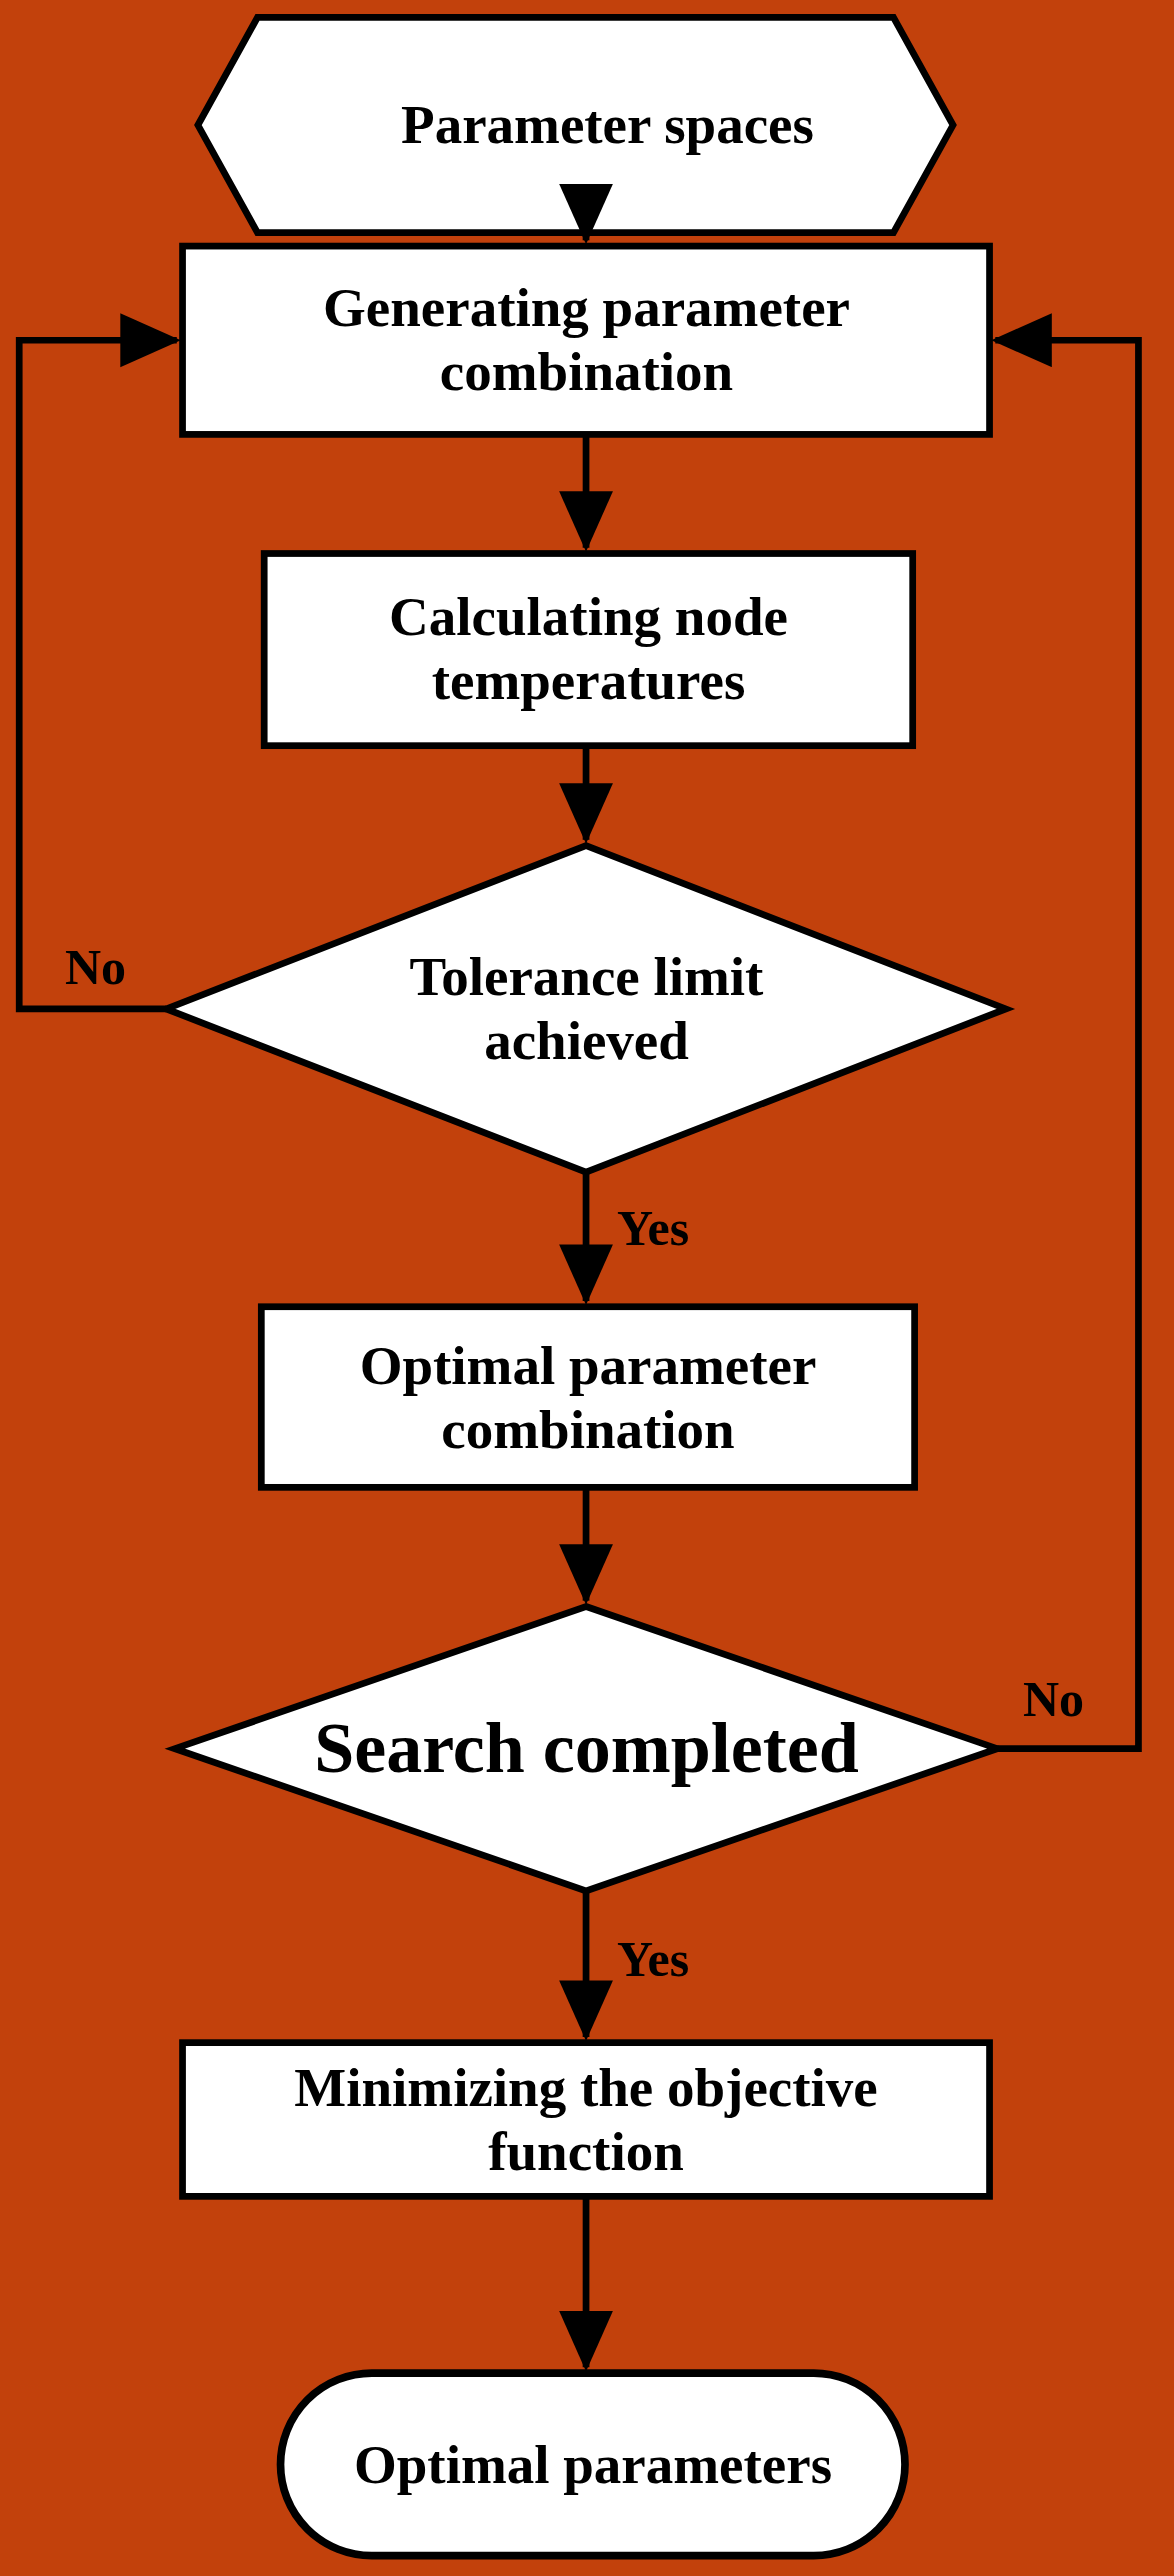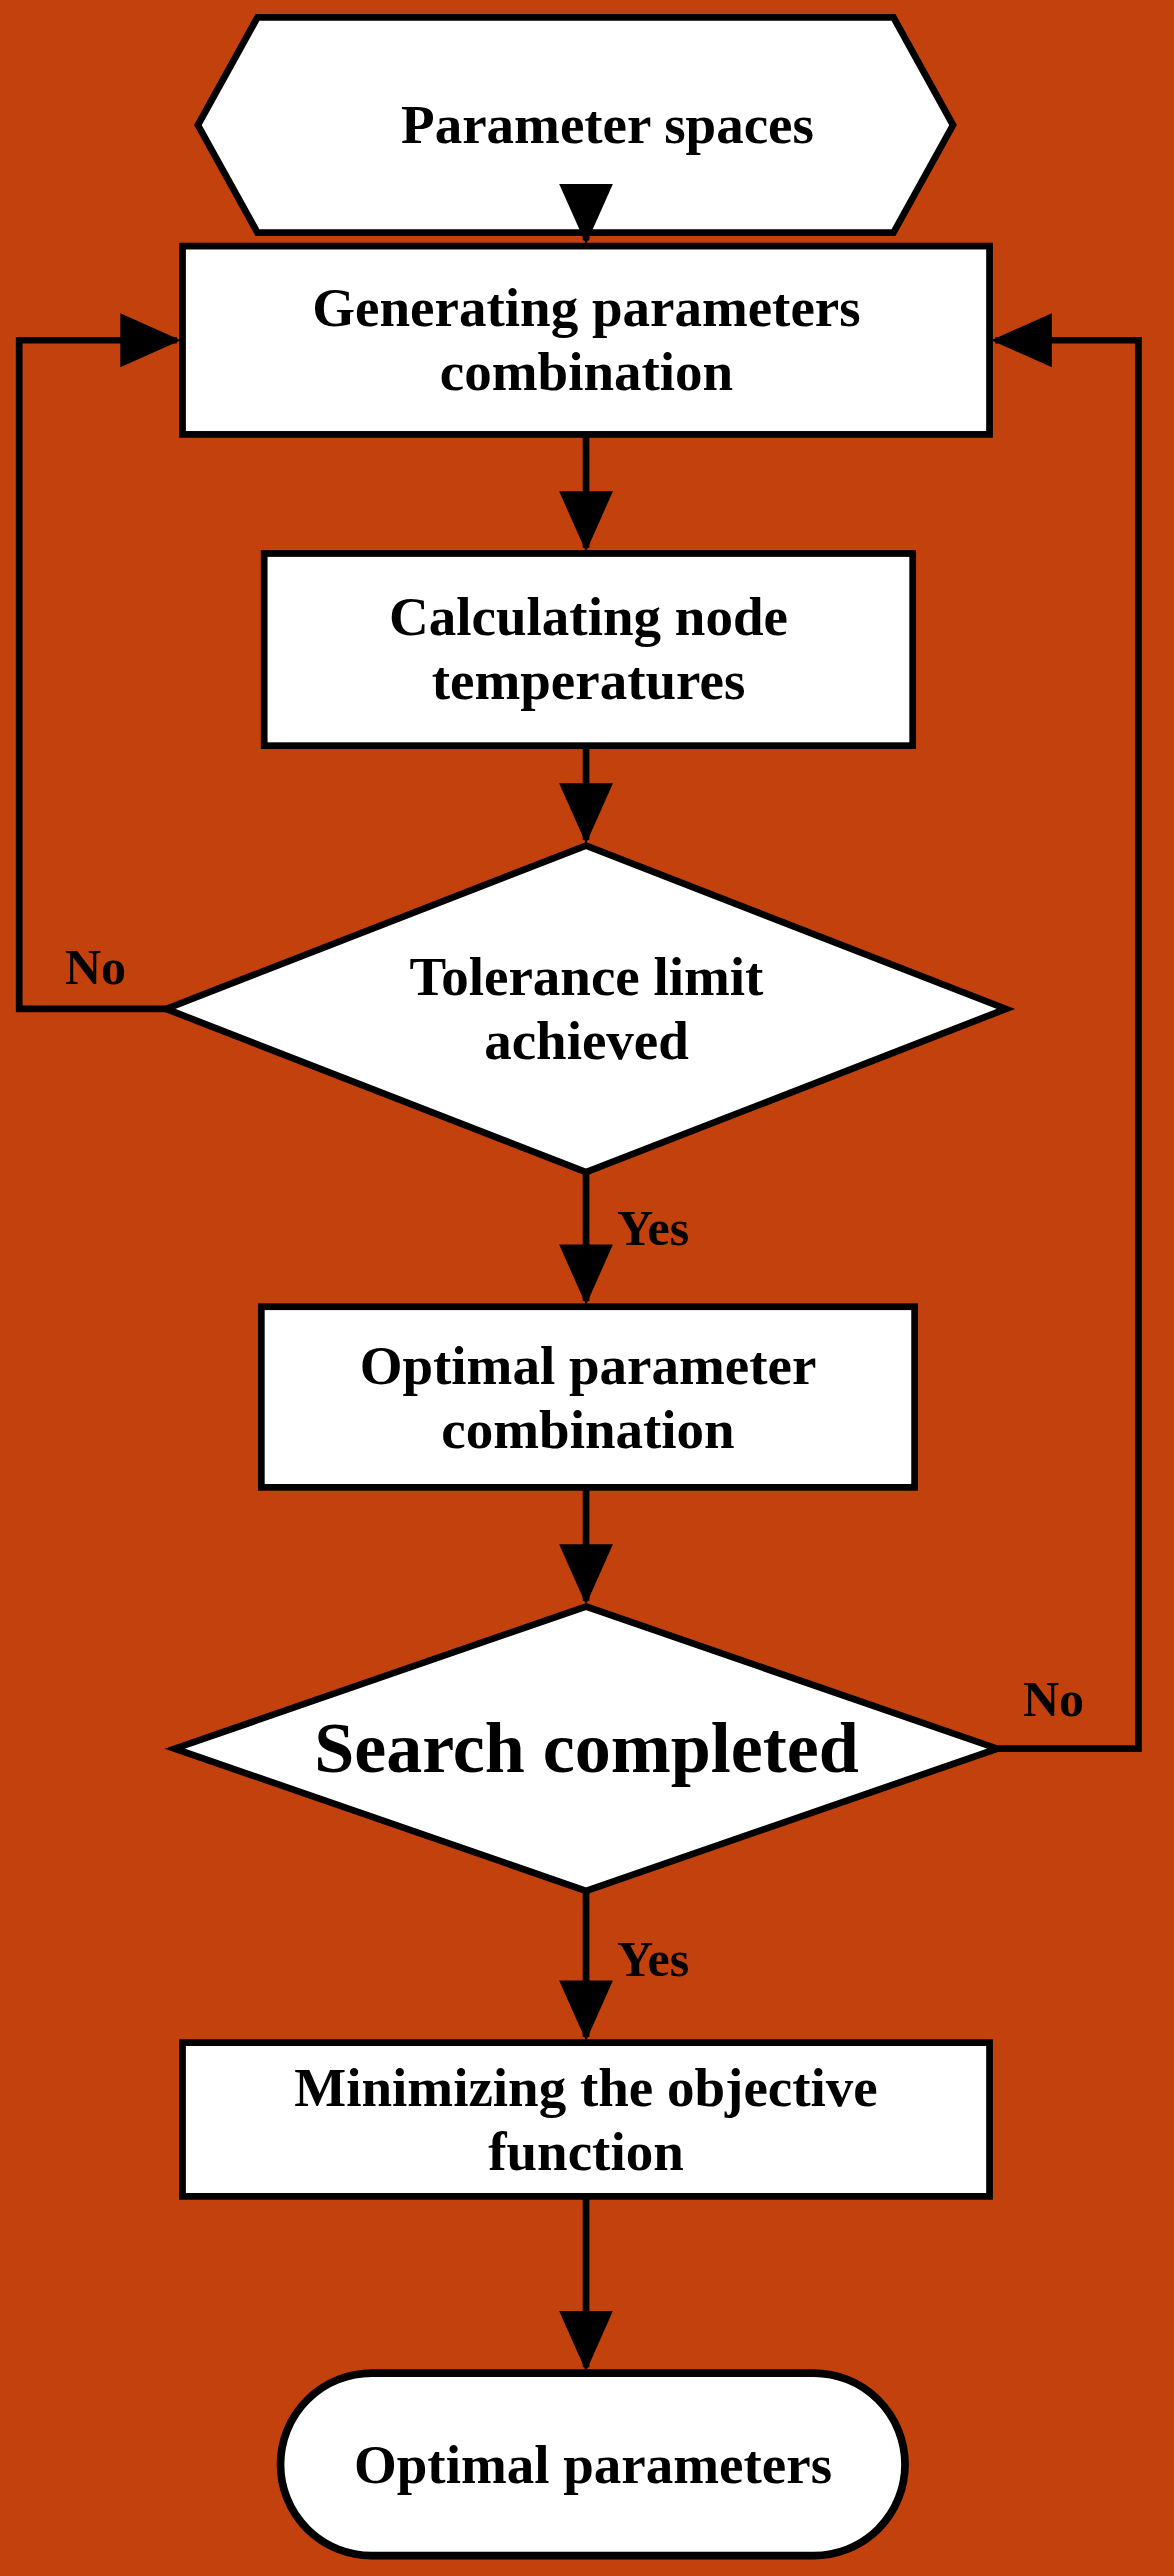--- a/index.html
+++ b/index.html
@@ -105,21 +105,21 @@
 
     <path d="M1038,1820 L1185,1820 L1185,354 L1036,354" fill="none" stroke="#000000" stroke-width="7" stroke-linejoin="miter" marker-end="url(#arrowhead)"></path>
 
     <line x1="610" y1="1968" x2="610" y2="2120" stroke="#000000" stroke-width="7" marker-end="url(#arrowhead)"></line>
 
     <line x1="610" y1="2286" x2="610" y2="2464" stroke="#000000" stroke-width="7" marker-end="url(#arrowhead)"></line>
   </svg>
 
   <div class="node-text" id="t-start">Parameter spaces</div>
 
-  <div class="node-text" id="t-generate">Generating parameters
+  <div class="node-text" id="t-generate">Generating parameter
 combination</div>
 
   <div class="node-text" id="t-calculate">Calculating node
 temperatures</div>
 
   <div class="node-text" id="t-tolerance">Tolerance limit
 achieved</div>
 
   <div class="node-text" id="t-saving">Optimal parameter
 combination</div>

